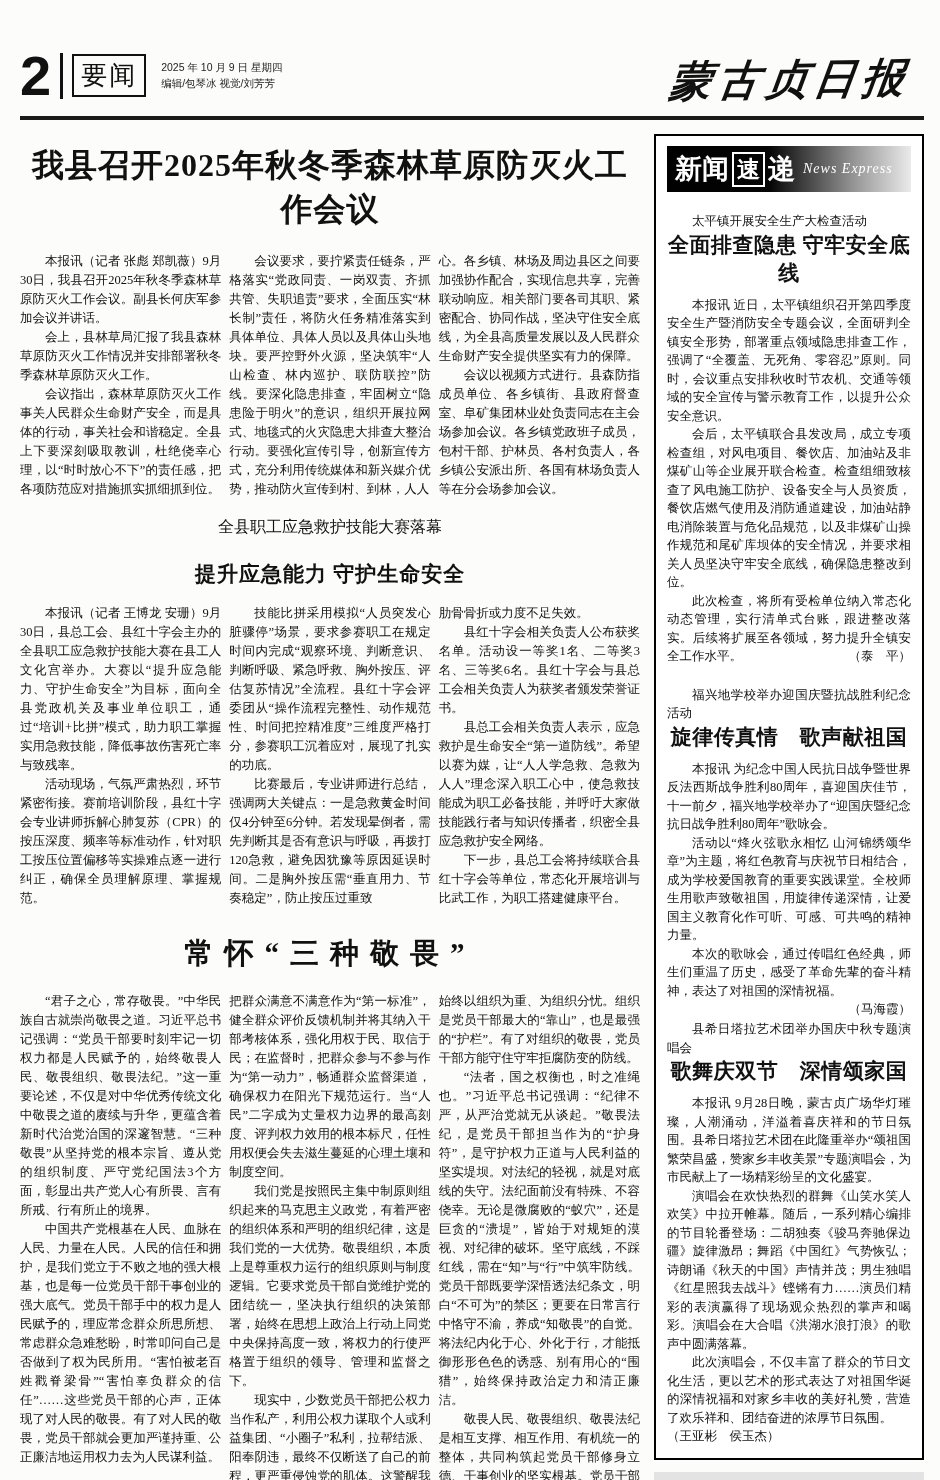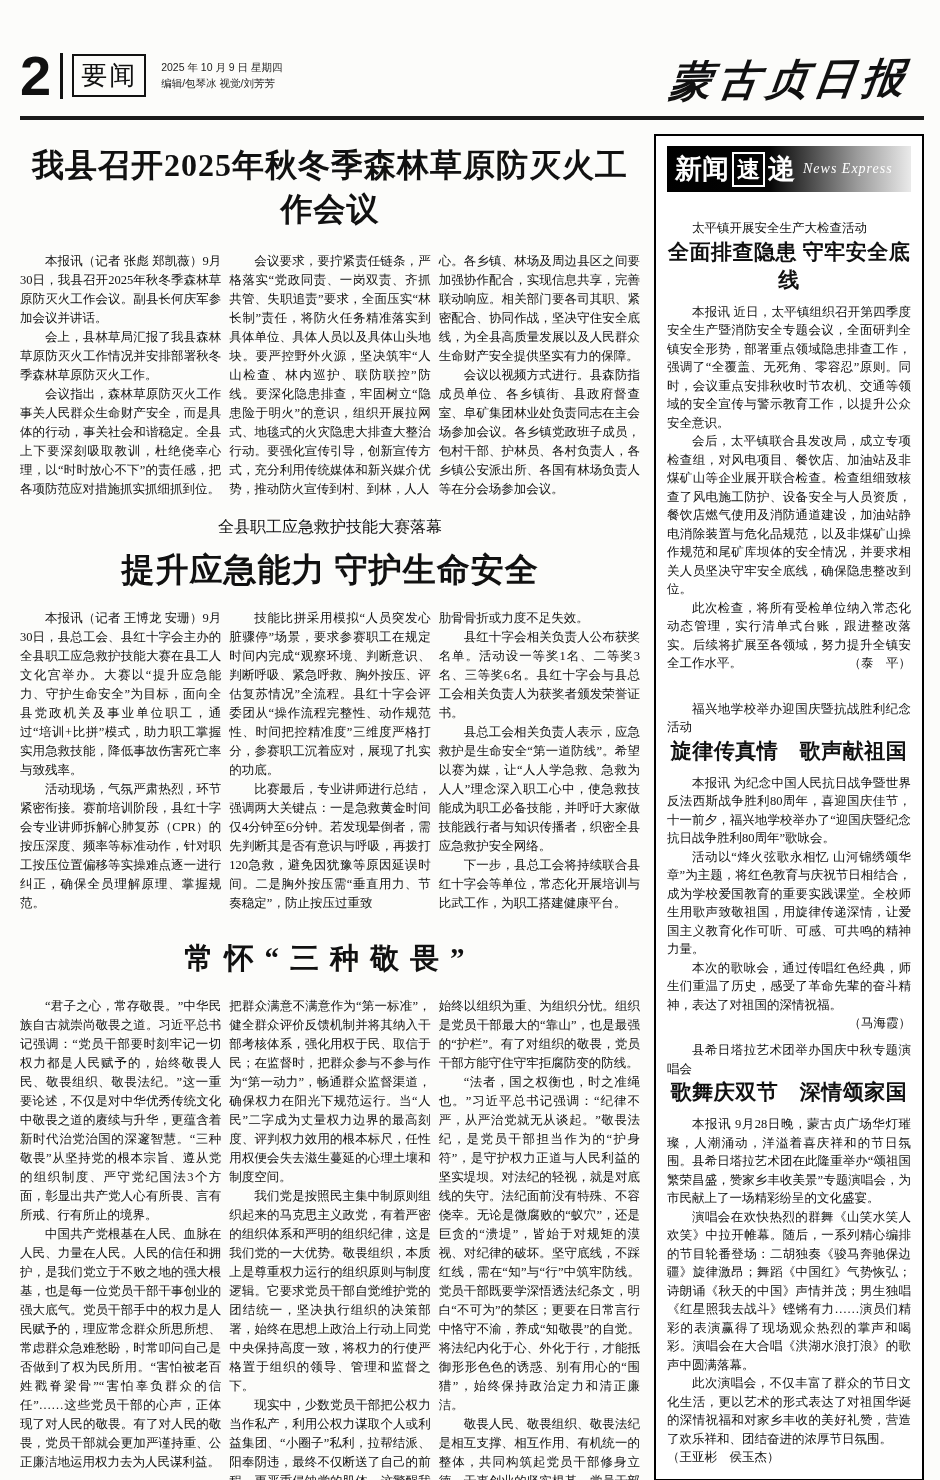--- a/index.html
+++ b/index.html
@@ -16,39 +16,39 @@
   .section-box{font-family:"Liberation Sans","DejaVu Sans",sans-serif;font-weight:400;font-size:26px;
     border:2px solid #111;padding:2px 7px;letter-spacing:2px;}
   .mast-meta{font-family:"Liberation Sans","DejaVu Sans",sans-serif;font-size:10.5px;line-height:1.5;color:#222;margin-left:6px;}
   .paper-name{font-style:italic;font-weight:bold;font-size:42px;letter-spacing:6px;
     transform:skewX(-8deg) rotate(-1deg);margin-right:14px;white-space:nowrap;}
   .mast-rule{height:4px;background:#1b1b1b;margin-top:8px;}
   
   .main{display:grid;grid-template-columns:620px 270px;gap:14px;margin-top:14px;}
   
   .a1-head{font-size:32px;font-weight:900;text-align:center;letter-spacing:1px;margin:10px 0 20px;}
-  .kicker{font-family:"Liberation Sans","DejaVu Sans",sans-serif;font-size:16px;text-align:center;margin:0 0 10px;}
-  .a2-head{font-size:33px;font-weight:900;text-align:center;margin:0 0 16px;letter-spacing:1px;font-family:Liberation Serif, serif;}
+  .kicker{font-family:"Liberation Sans","DejaVu Sans",sans-serif;font-size:16px;text-align:center;margin:0 0 22px;}
+  .a2-head{font-size:21px;font-weight:900;text-align:center;margin:0 0 16px;letter-spacing:1px;font-family:Liberation Serif, serif;}
   .a3-head{font-size:29px;font-weight:700;text-align:center;letter-spacing:11px;margin:26px 0 18px;}
   .cols{display:flex;gap:8px;}
   .col{flex:1 1 0;}
   .col p{margin:0;font-size:12.5px;line-height:19px;text-align:justify;text-indent:2em;}
   .col p.cont{text-indent:0;}
   .author{float:right;}
   .sec{margin-bottom:18px;}
   
   .sidebar{border:2px solid #000;padding:10px 11px 12px;box-sizing:border-box;background:#fff;}
   .ne-logo{height:46px;display:flex;align-items:center;padding:0 8px;
     background:linear-gradient(90deg,#000 0%,#050505 42%,#9b9b9b 78%,#eaeaea 100%);
     color:#fff;margin-bottom:12px;}
   .ne-big{font-family:"Liberation Sans","DejaVu Sans",sans-serif;font-weight:900;font-size:27px;}
   .ne-box{font-family:"Liberation Sans","DejaVu Sans",sans-serif;font-weight:900;font-size:23px;
     border:2px solid #fff;padding:0 3px;margin:0 3px;}
   .ne-en{font-style:italic;font-size:14px;margin-left:8px;letter-spacing:1px;}
-  .sb-art{margin-top:27px;}
+  .sb-art{margin-top:20px;}
   .sb-kicker{font-family:"Liberation Sans","DejaVu Sans",sans-serif;font-size:14.5px;text-align:center;margin:0 0 4px;}
   .sb-head{font-size:21px;font-weight:900;text-align:center;margin:0 0 9px;letter-spacing:.5px;}
   .sb-art p{margin:0;font-size:12.5px;line-height:18.5px;text-align:justify;text-indent:2em;}
   .sb-author-line{text-align:right;text-indent:0 !important;padding-right:14px;}
   
   .ad{margin-top:12px;height:188px;background:#e3e3e3;position:relative;overflow:hidden;text-align:center;}
   .ad-lines{padding-top:22px;font-family:"Liberation Sans","DejaVu Sans",sans-serif;
     font-weight:900;font-size:26px;letter-spacing:9px;line-height:1.45;}
 </style>
 </head>

